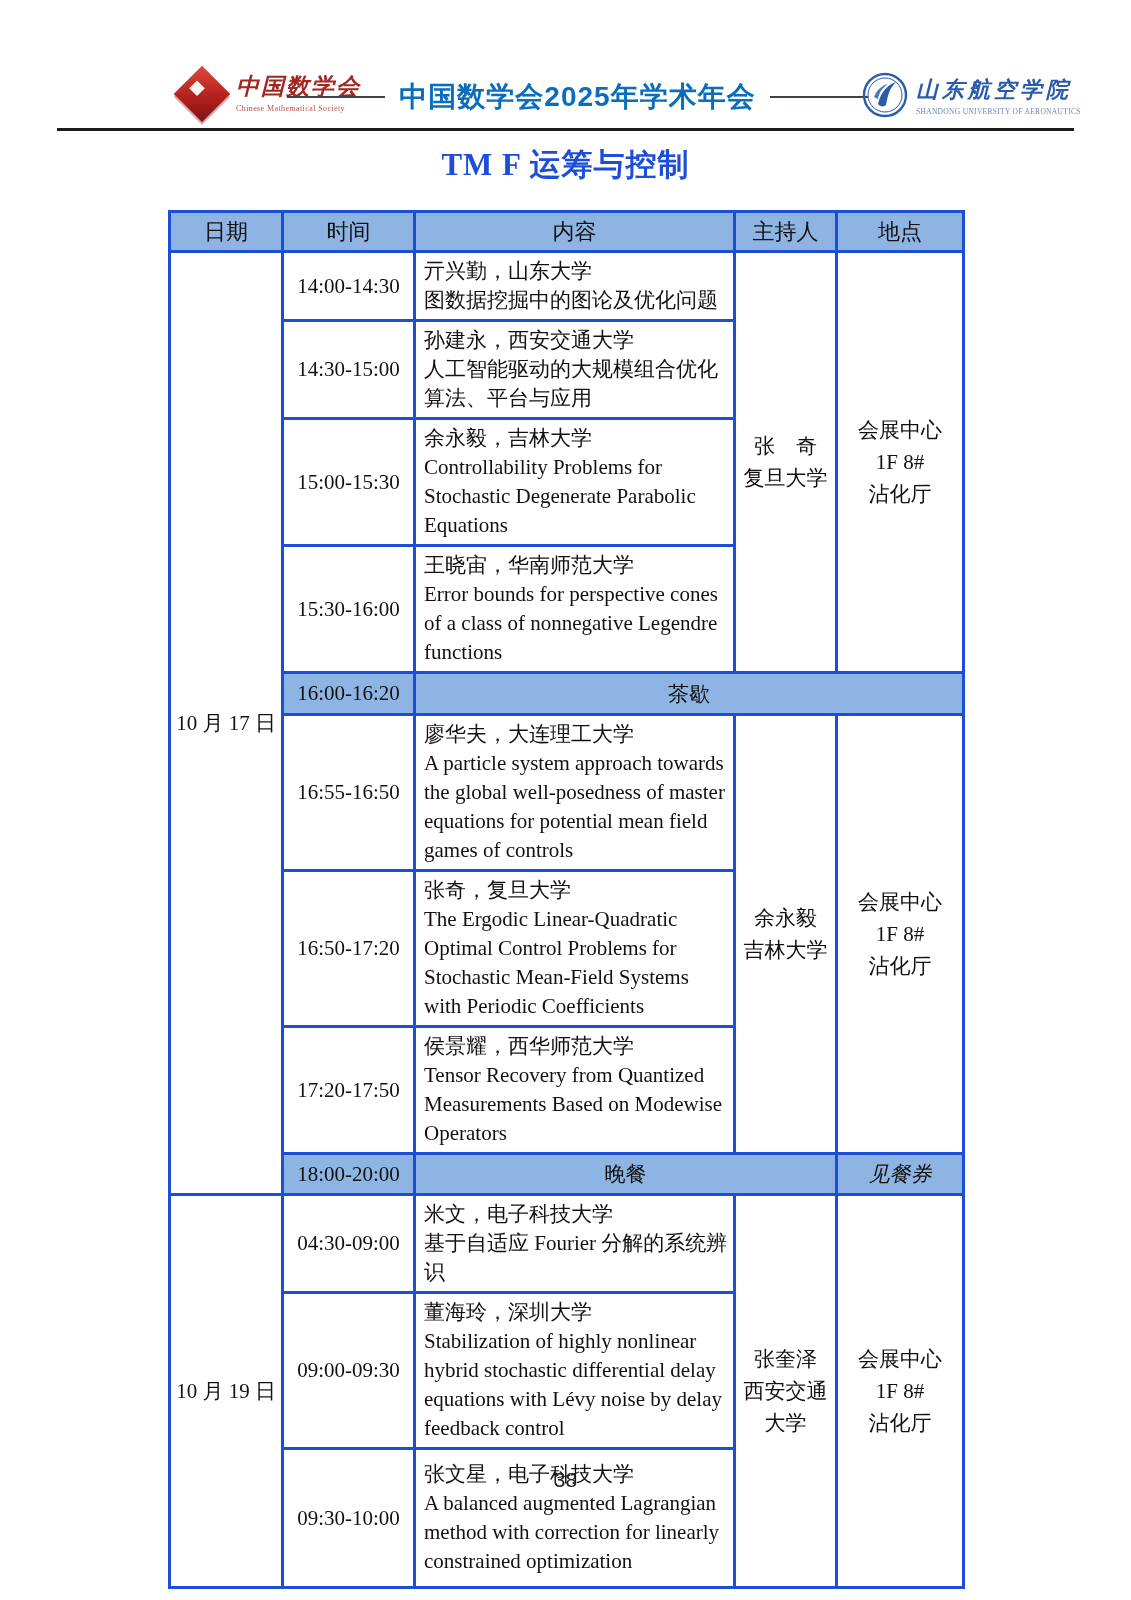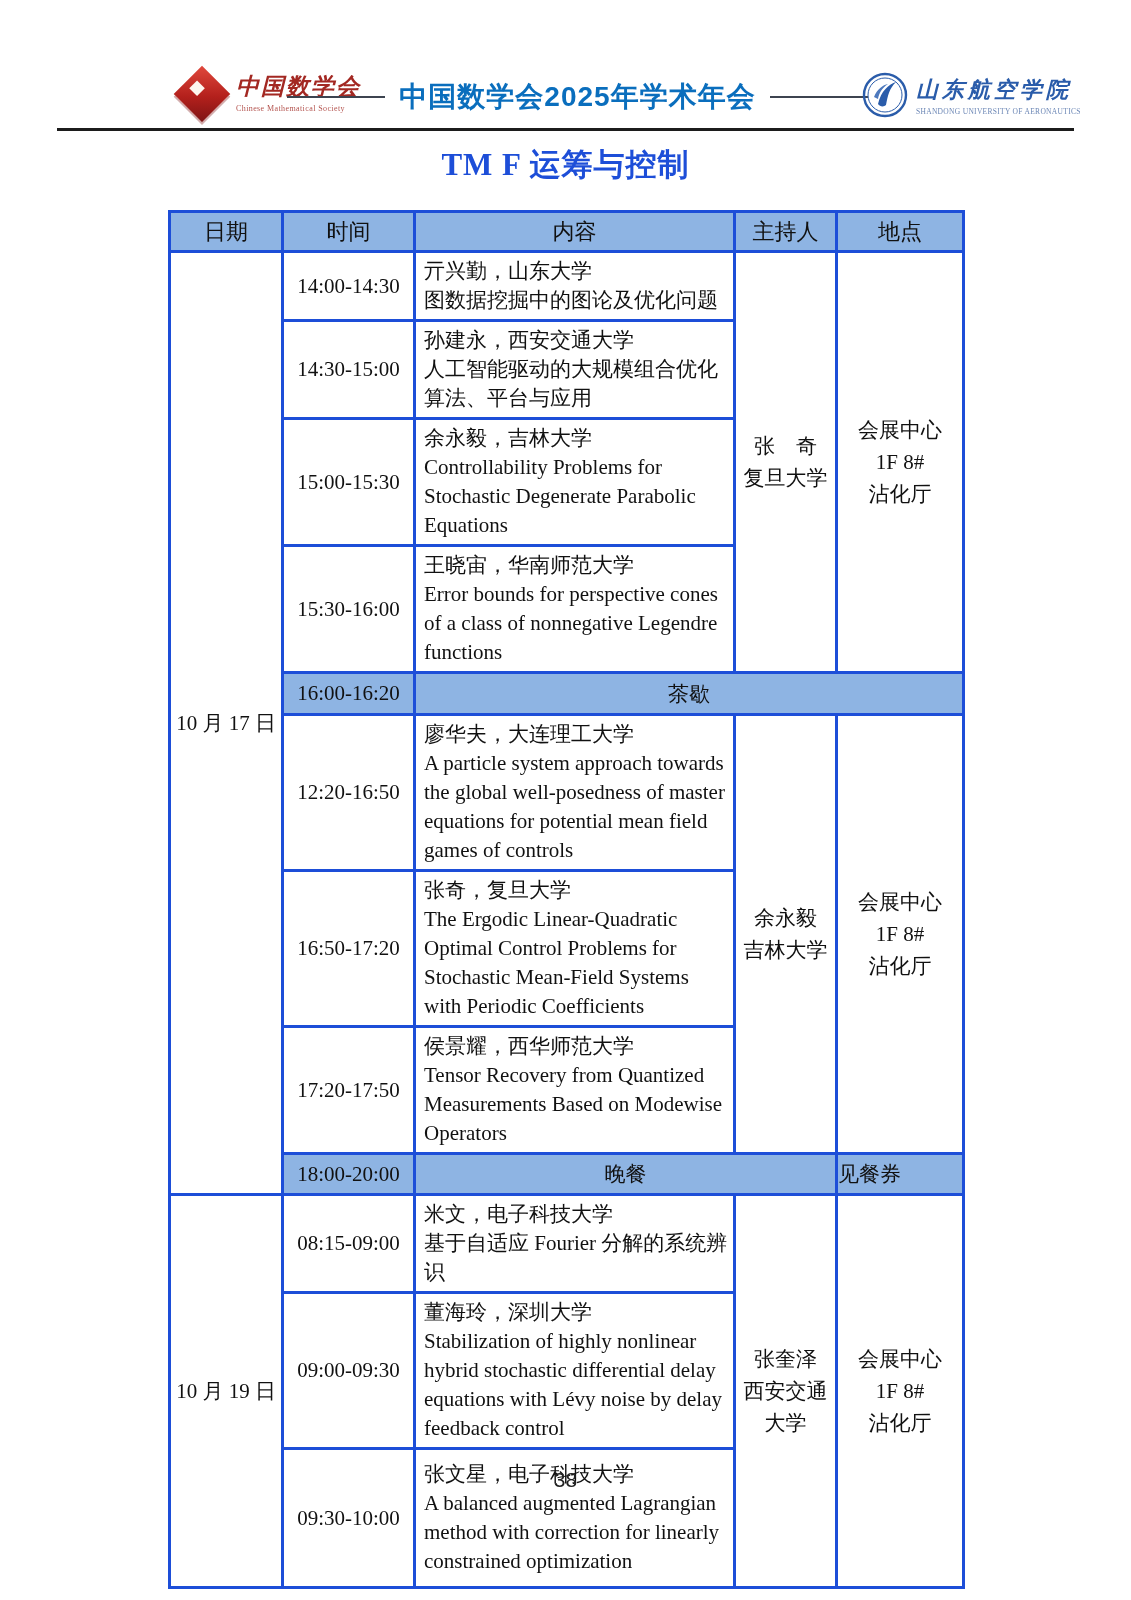--- a/index.html
+++ b/index.html
@@ -40,21 +40,21 @@
   .sched th,.sched td{border:3px solid #1d4ed8;padding:0;font-weight:normal;
               font-size:21px;vertical-align:middle;overflow:hidden;}
   .sched th{background:#8EB4E3;font-size:22px;text-align:center;}
   .blue{background:#8EB4E3;}
   td.date{text-align:center;background:#fff;}
   td.time{text-align:center;}
   td.content{text-align:left;padding:4px 3px 4px 8px;line-height:29px;}
   td.content .spk{white-space:nowrap;}
   td.host,td.loc{text-align:center;white-space:pre-line;line-height:32px;}
   td.break-label{text-align:center;font-size:21px;}
-  td.note{}
+  td.note{text-align:center;font-style:italic;}
 
   
   .footer{position:absolute;top:1468px;left:0;width:100%;text-align:center;
           font-size:21px;font-family:"Liberation Sans","DejaVu Sans",sans-serif;color:#222;}
 </style>
 </head>
 <body>
 
 <div class="page">
 
@@ -143,21 +143,21 @@
         <td class="content">
           <div class="spk">王晓宙，华南师范大学</div>
           <div class="ttl">Error bounds for perspective cones of a class of nonnegative Legendre functions</div>
         </td>
       </tr>
       <tr style="height:42px">
         <td class="time blue">16:00-16:20</td>
         <td class="break-label blue" colspan="3">茶歇</td>
       </tr>
       <tr style="height:146px">
-        <td class="time">12:20-16:50</td>
+        <td class="time">16:55-16:50</td>
         <td class="content">
           <div class="spk">廖华夫，大连理工大学</div>
           <div class="ttl">A particle system approach towards the global well-posedness of master equations for potential mean field games of controls</div>
         </td>
         <td class="host" rowspan="3">余永毅
 吉林大学</td>
         <td class="loc" rowspan="3">会展中心
 1F 8#
 沾化厅</td>
       </tr>
@@ -175,21 +175,21 @@
           <div class="ttl">Tensor Recovery from Quantized Measurements Based on Modewise Operators</div>
         </td>
       </tr>
       <tr style="height:41px">
         <td class="time blue">18:00-20:00</td>
         <td class="break-label blue" colspan="2">晚餐</td>
         <td class="note blue">见餐券</td>
       </tr>
       <tr style="height:61px">
         <td class="date" rowspan="3">10 月 19 日</td>
-        <td class="time">08:15-09:00</td>
+        <td class="time">04:30-09:00</td>
         <td class="content">
           <div class="spk">米文，电子科技大学</div>
           <div class="ttl">基于自适应 Fourier 分解的系统辨识</div>
         </td>
         <td class="host" rowspan="3">张奎泽
 西安交通大学</td>
         <td class="loc" rowspan="3">会展中心
 1F 8#
 沾化厅</td>
       </tr>

